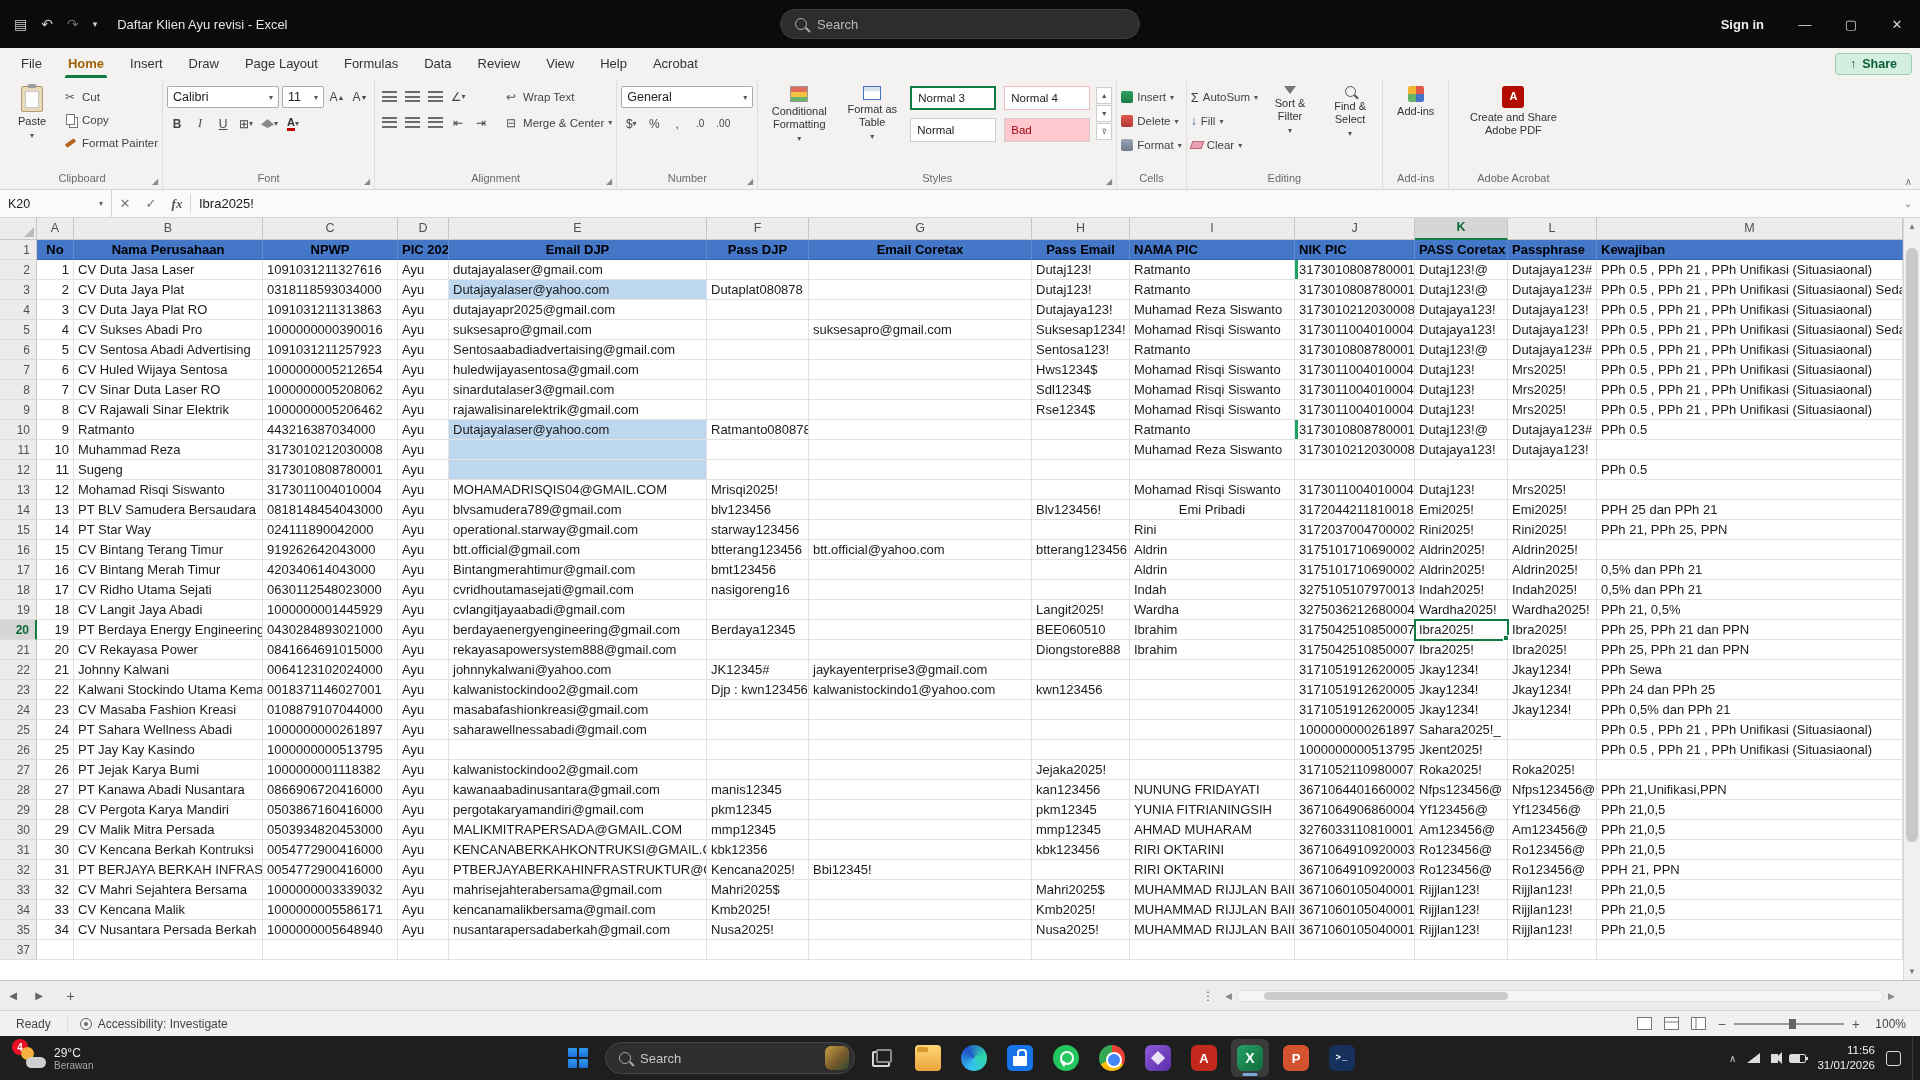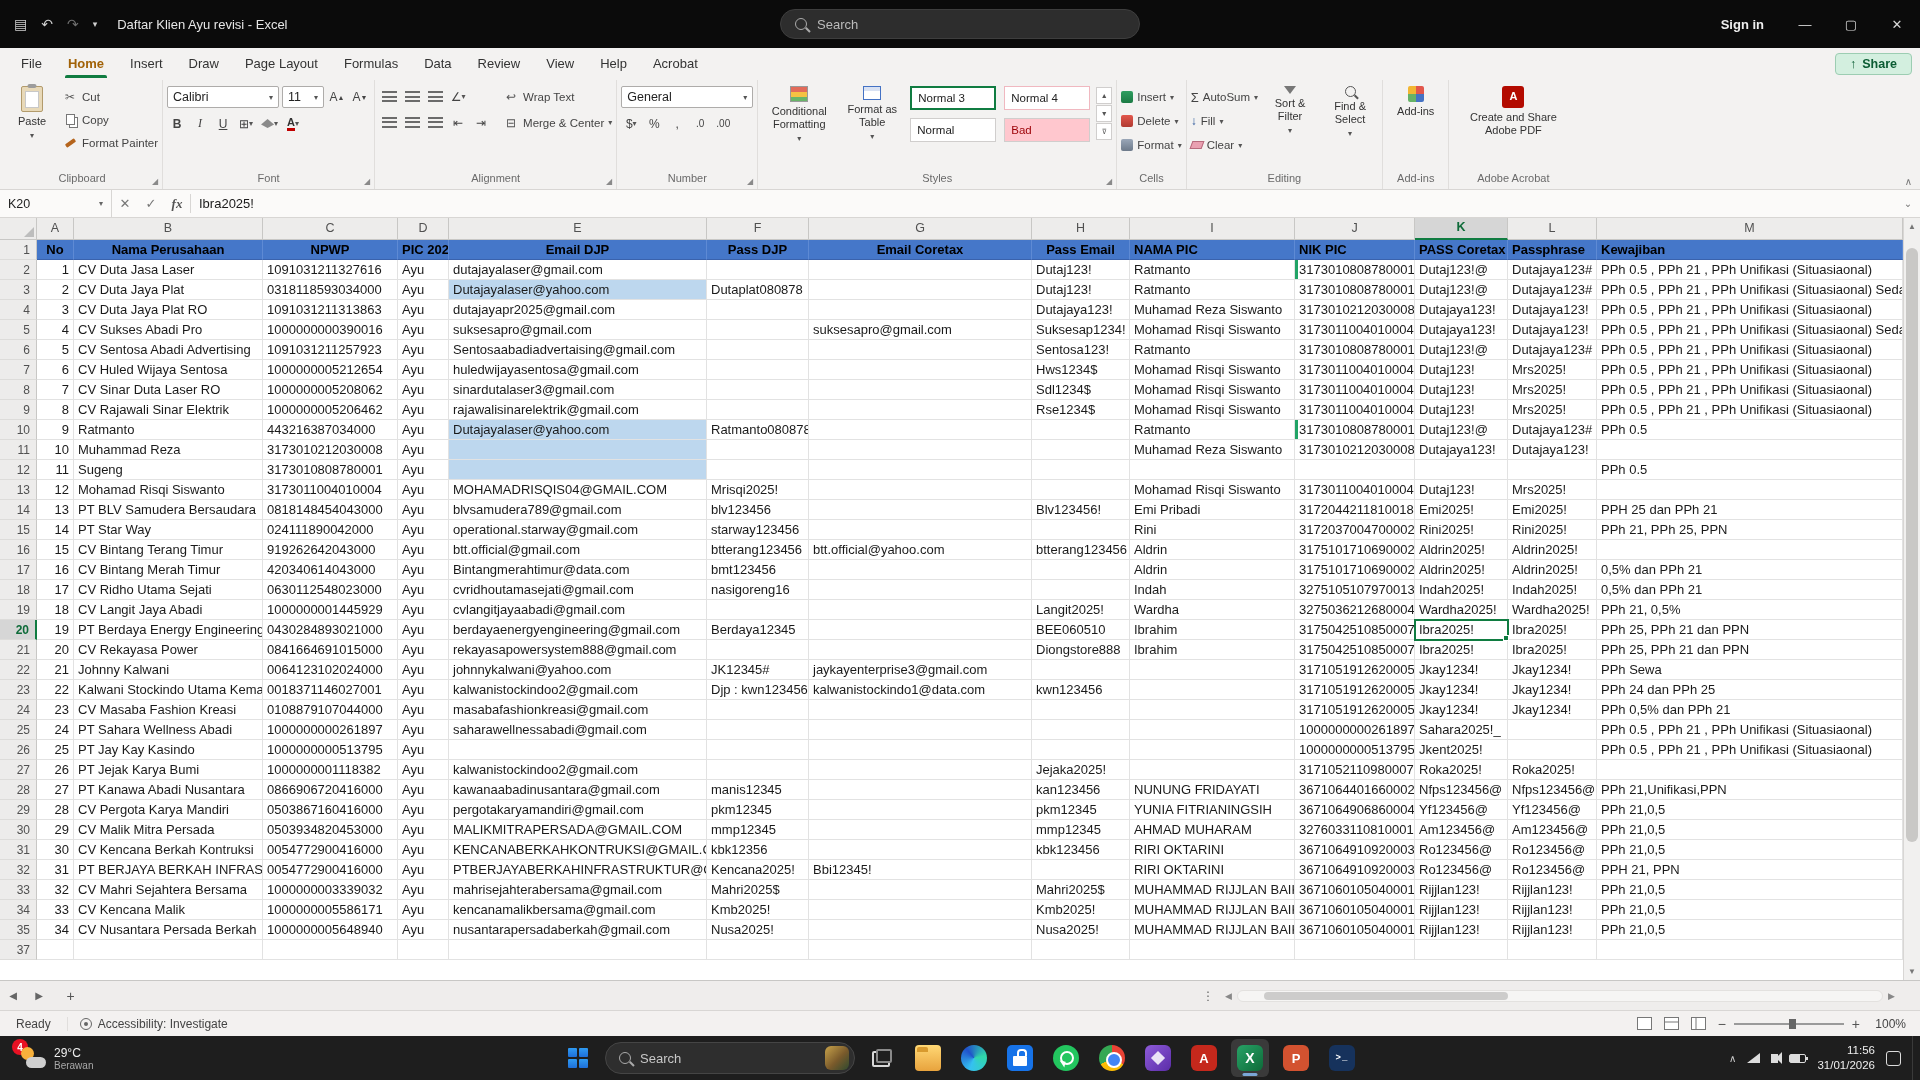--- a/index.html
+++ b/index.html
@@ -707,21 +707,21 @@
         <div class="grow">
           <div class="rh">14</div>
           <div class="c ra" style="width: 37px; flex: 0 0 37px;">13</div>
           <div class="c" style="width: 189px; flex: 0 0 189px;">PT BLV Samudera Bersaudara</div>
           <div class="c" style="width: 135px; flex: 0 0 135px;">0818148454043000</div>
           <div class="c" style="width: 51px; flex: 0 0 51px;">Ayu</div>
           <div class="c" style="width: 258px; flex: 0 0 258px;">blvsamudera789@gmail.com</div>
           <div class="c" style="width: 102px; flex: 0 0 102px;">blv123456</div>
           <div class="c" style="width: 223px; flex: 0 0 223px;"></div>
           <div class="c" style="width: 98px; flex: 0 0 98px;">Blv123456!</div>
-          <div class="c" style="width: 165px; flex: 0 0 165px;">Emi Pribadi</div>
+          <div class="c" style="width: 165px; flex: 0 0 165px; text-align: center;">Emi Pribadi</div>
           <div class="c" style="width: 120px; flex: 0 0 120px;">3172044211810018</div>
           <div class="c" style="width: 93px; flex: 0 0 93px;">Emi2025!</div>
           <div class="c" style="width: 89px; flex: 0 0 89px;">Emi2025!</div>
           <div class="c" style="width: 306px; flex: 0 0 306px;">PPH 25 dan PPh 21</div>
         </div>
         <div class="grow">
           <div class="rh">15</div>
           <div class="c ra" style="width: 37px; flex: 0 0 37px;">14</div>
           <div class="c" style="width: 189px; flex: 0 0 189px;">PT Star Way</div>
           <div class="c" style="width: 135px; flex: 0 0 135px;">024111890042000</div>
@@ -751,21 +751,21 @@
           <div class="c" style="width: 93px; flex: 0 0 93px;">Aldrin2025!</div>
           <div class="c" style="width: 89px; flex: 0 0 89px;">Aldrin2025!</div>
           <div class="c" style="width: 306px; flex: 0 0 306px;"></div>
         </div>
         <div class="grow">
           <div class="rh">17</div>
           <div class="c ra" style="width: 37px; flex: 0 0 37px;">16</div>
           <div class="c" style="width: 189px; flex: 0 0 189px;">CV Bintang Merah Timur</div>
           <div class="c" style="width: 135px; flex: 0 0 135px;">420340614043000</div>
           <div class="c" style="width: 51px; flex: 0 0 51px;">Ayu</div>
-          <div class="c" style="width: 258px; flex: 0 0 258px;">Bintangmerahtimur@data.com</div>
+          <div class="c" style="width: 258px; flex: 0 0 258px;">Bintangmerahtimur@gmail.com</div>
           <div class="c" style="width: 102px; flex: 0 0 102px;">bmt123456</div>
           <div class="c" style="width: 223px; flex: 0 0 223px;"></div>
           <div class="c" style="width: 98px; flex: 0 0 98px;"></div>
           <div class="c" style="width: 165px; flex: 0 0 165px;">Aldrin</div>
           <div class="c" style="width: 120px; flex: 0 0 120px;">3175101710690002</div>
           <div class="c" style="width: 93px; flex: 0 0 93px;">Aldrin2025!</div>
           <div class="c" style="width: 89px; flex: 0 0 89px;">Aldrin2025!</div>
           <div class="c" style="width: 306px; flex: 0 0 306px;">0,5% dan PPh 21</div>
         </div>
         <div class="grow">
@@ -849,21 +849,21 @@
           <div class="c" style="width: 306px; flex: 0 0 306px;">PPh Sewa</div>
         </div>
         <div class="grow">
           <div class="rh">23</div>
           <div class="c ra" style="width: 37px; flex: 0 0 37px;">22</div>
           <div class="c" style="width: 189px; flex: 0 0 189px;">Kalwani Stockindo Utama Kemayoran</div>
           <div class="c" style="width: 135px; flex: 0 0 135px;">0018371146027001</div>
           <div class="c" style="width: 51px; flex: 0 0 51px;">Ayu</div>
           <div class="c" style="width: 258px; flex: 0 0 258px;">kalwanistockindoo2@gmail.com</div>
           <div class="c" style="width: 102px; flex: 0 0 102px;">Djp : kwn123456</div>
-          <div class="c" style="width: 223px; flex: 0 0 223px;">kalwanistockindo1@data.com</div>
+          <div class="c" style="width: 223px; flex: 0 0 223px;">kalwanistockindo1@yahoo.com</div>
           <div class="c" style="width: 98px; flex: 0 0 98px;">kwn123456</div>
           <div class="c" style="width: 165px; flex: 0 0 165px;"></div>
           <div class="c" style="width: 120px; flex: 0 0 120px;">3171051912620005</div>
           <div class="c" style="width: 93px; flex: 0 0 93px;">Jkay1234!</div>
           <div class="c" style="width: 89px; flex: 0 0 89px;">Jkay1234!</div>
           <div class="c" style="width: 306px; flex: 0 0 306px;">PPh 24 dan PPh 25</div>
         </div>
         <div class="grow">
           <div class="rh">24</div>
           <div class="c ra" style="width: 37px; flex: 0 0 37px;">23</div>

